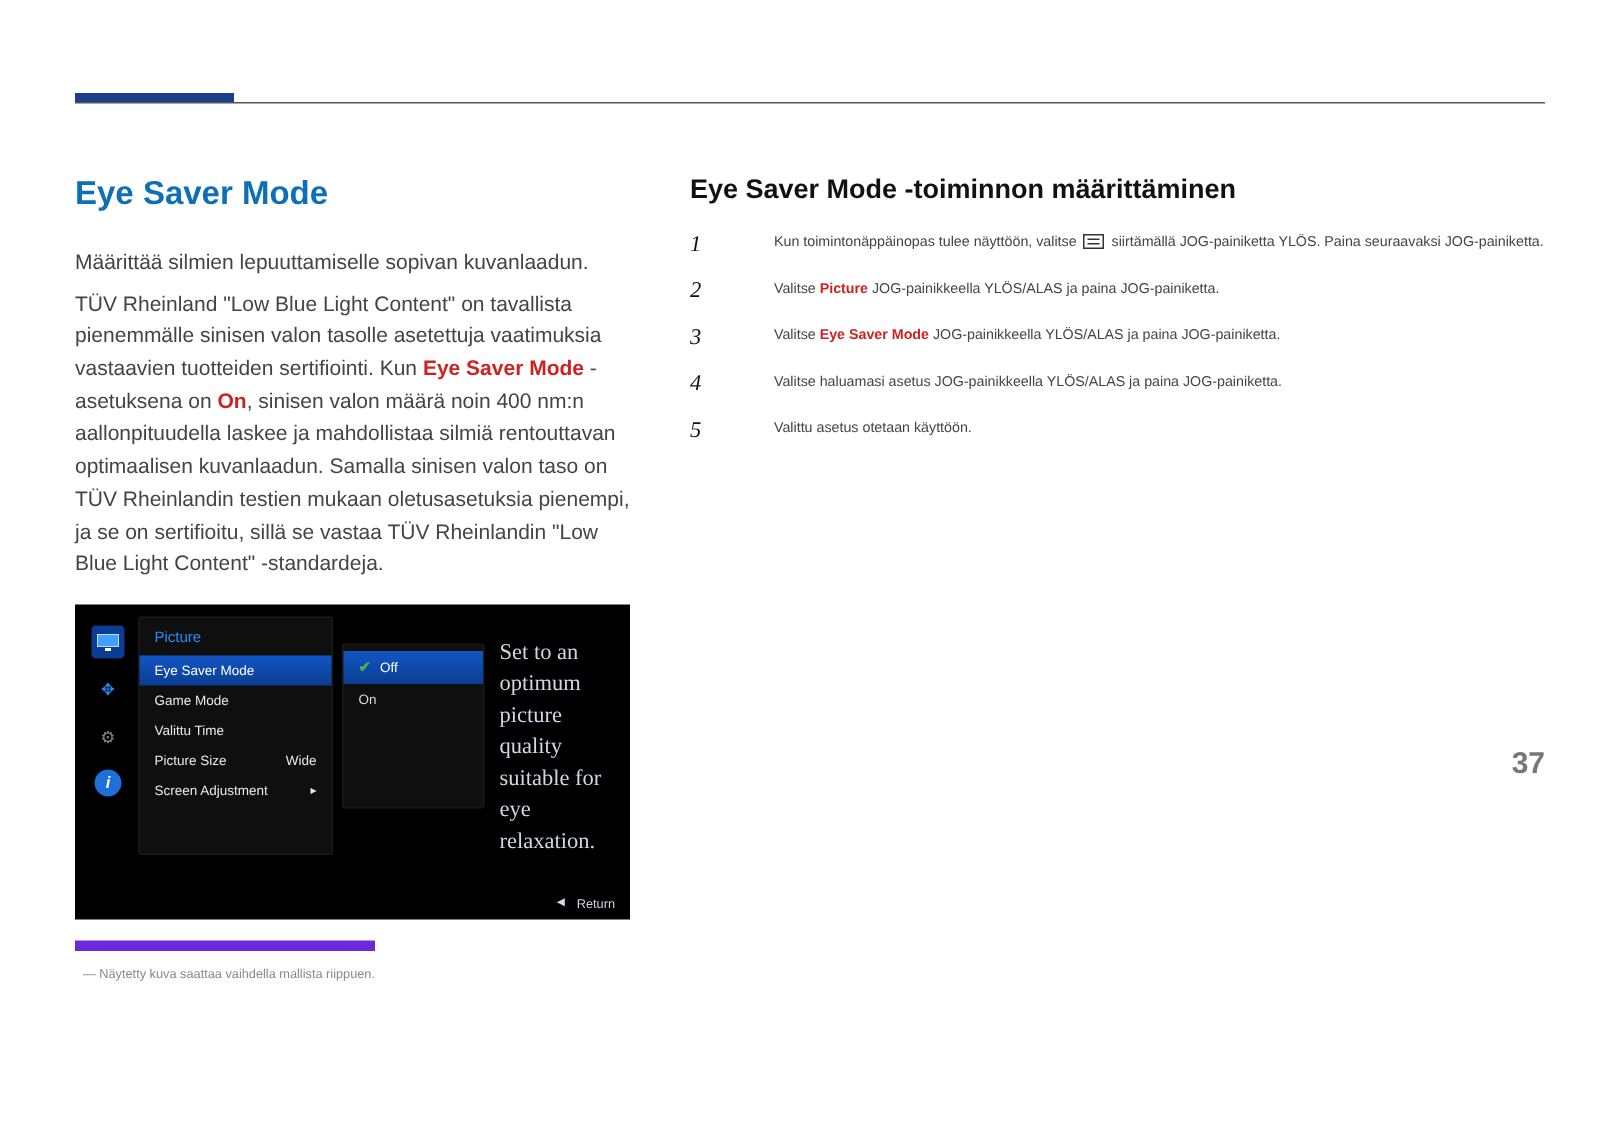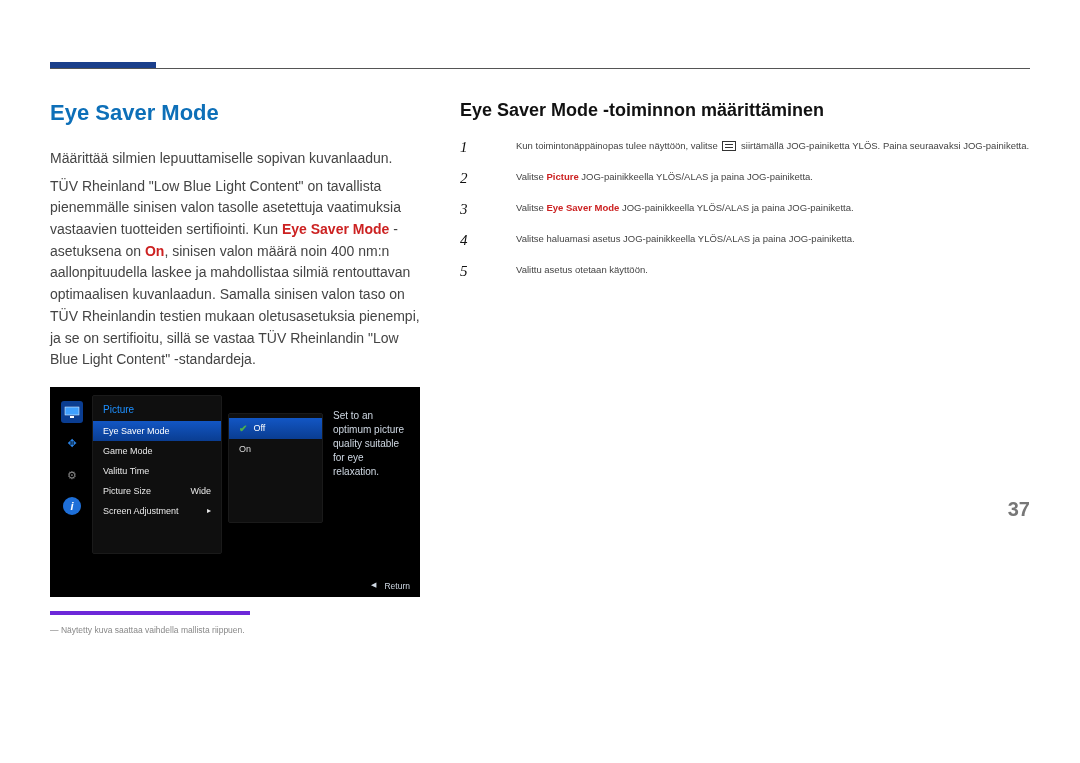--- a/index.html
+++ b/index.html
@@ -1,43 +1,43 @@
 <!DOCTYPE html>
 <html><head>
 <meta charset="utf-8">
 <style>
   * { box-sizing: border-box; margin: 0; padding: 0; }
   html, body { width: 1080px; height: 763px; background: #fff; font-family: Arial, Helvetica, sans-serif; color: #333; }
-  .page { position: relative; width: 1080px; height: 547px; padding: 0 50px; }
+  .page { position: relative; width: 1080px; height: 547px; padding: 16px 50px; }
   .top-rule { position: absolute; top: 68px; left: 50px; right: 50px; height: 1px; background: #555; }
   .top-rule-accent { position: absolute; top: 62px; left: 50px; width: 106px; height: 6px; background: #1b3f8b; }
   .cols { display: flex; gap: 40px; padding-top: 100px; }
   .col-left { width: 370px; }
   .col-right { flex: 1; }
   h1.blue { color: #0d6fb8; font-size: 22px; font-weight: 700; margin-bottom: 22px; }
   h2.black { color: #111; font-size: 18px; font-weight: 700; margin-bottom: 18px; }
   .para { font-size: 14px; line-height: 1.55; color: #444; margin-bottom: 6px; }
   .inline-red { font-weight: 700; color: #c22; }
-  .footline { border-top: 4px solid #6d28d9; width: 200px; margin-top: 14px; padding-top: 10px; }
+  .footline { border-top: 7px solid #6d28d9; width: 200px; margin-top: 14px; padding-top: 10px; text-align: right; }
   .footline .note { font-size: 8.5px; color: #888; }
   .footline .note::before { content: "― "; }
   .osd { width: 370px; height: 210px; background: #000; color: #cfd8e3; font-size: 9px; margin-top: 16px; position: relative; }
   .osd-body { display: flex; height: 175px; padding: 8px; gap: 6px; }
   .osd-icons { width: 28px; display: flex; flex-direction: column; gap: 10px; align-items: center; padding-top: 6px; }
   .osd-icon { width: 22px; height: 22px; border-radius: 3px; display: flex; align-items: center; justify-content: center; font-size: 11px; }
   .osd-icon.sel { background: #0a3d91; color: #fff; }
   .osd-menu { width: 130px; background: #0f0f0f; border: 1px solid #1a1a1a; border-radius: 2px; padding: 4px 0; }
   .osd-menu-title { color: #1e90ff; font-size: 10px; padding: 4px 10px 6px; }
   .osd-row { display: flex; justify-content: space-between; align-items: center; padding: 5px 10px; font-size: 9px; color: #e8e8e8; }
   .osd-row.sel { background: linear-gradient(#1256c4,#0a3d91); color: #fff; }
   .osd-values { width: 95px; background: #0f0f0f; border: 1px solid #1a1a1a; border-radius: 2px; padding: 4px 0; margin-top: 18px; height: 110px; }
   .osd-val { padding: 5px 10px; font-size: 9px; color: #d8d8d8; display: flex; align-items: center; gap: 6px; }
   .osd-val.sel { background: linear-gradient(#1256c4,#0a3d91); color: #fff; }
   .osd-val .chk { color: #4caf50; font-weight: 700; font-size: 10px; }
-  .osd-desc { flex: 1; padding: 14px 6px 0 4px; font-size: 10px; line-height: 1.4; color: #cfd8e3; }
+  .osd-desc { flex: 1; padding: 14px 6px 0 4px; font-size: 15px; line-height: 1.4; color: #cfd8e3; font-family: Liberation Serif, serif; }
   .osd-footer { position: absolute; bottom: 6px; right: 10px; font-size: 8.5px; color: #cfd8e3; display: flex; align-items: flex-start; gap: 8px; }
   .osd-footer .tri { font-size: 7px; }
   .steps { display: flex; flex-direction: column; gap: 14px; }
   .step { display: flex; gap: 14px; align-items: flex-start; }
   .step-num { font-size: 15px; font-weight: 400; color: #111; font-style: italic; width: 14px; font-family: Georgia, 'Times New Roman', serif; }
   .step-text { font-size: 9.5px; line-height: 1.55; color: #444; flex: 1; margin-left: 28px; }
   .menu-glyph { display: inline-flex; width: 14px; height: 10px; border: 1px solid #333; margin: 0 2px; vertical-align: middle; position: relative; }
   .menu-glyph::before, .menu-glyph::after { content: ""; position: absolute; left: 2px; right: 2px; height: 1px; background: #333; }
   .menu-glyph::before { top: 2px; }
   .menu-glyph::after { bottom: 2px; }

